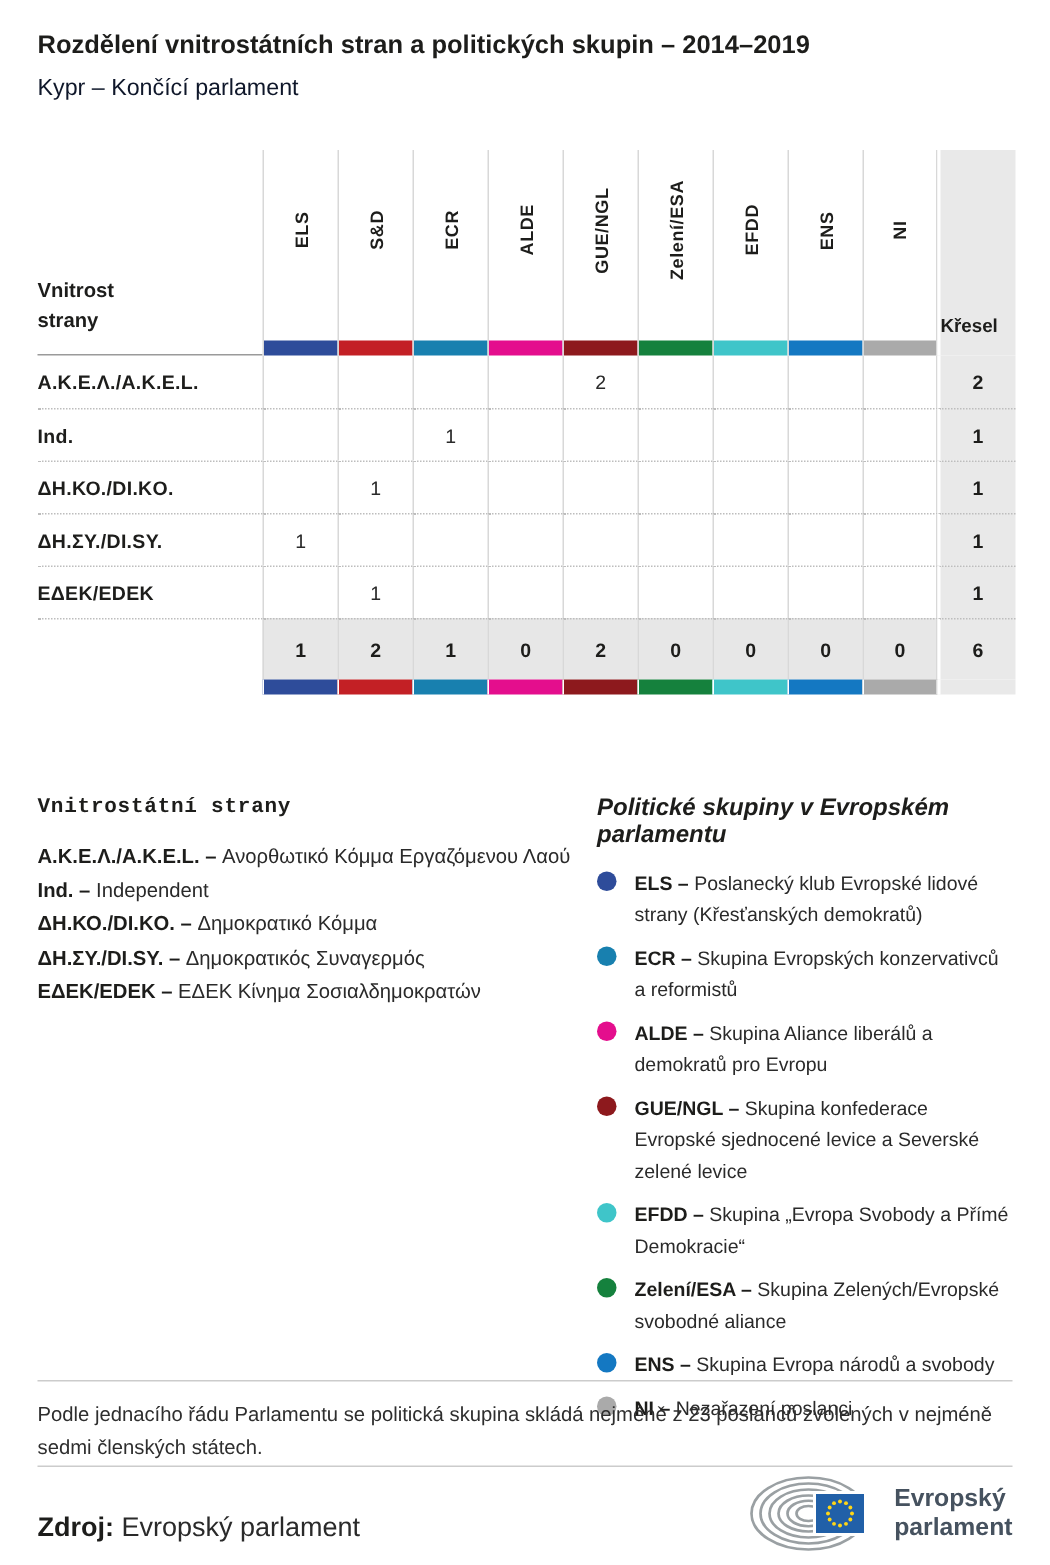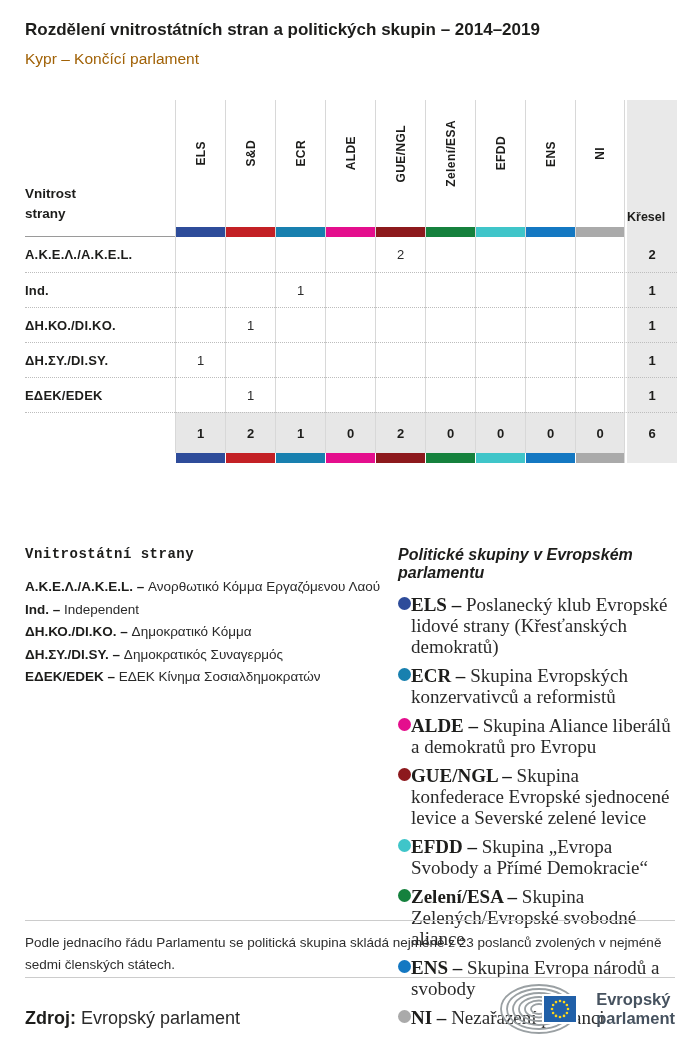--- a/index.html
+++ b/index.html
@@ -2,21 +2,21 @@
 <html><head>
 <meta charset="utf-8">
 <style>
   * { box-sizing: border-box; margin: 0; padding: 0; }
   html,body { background:#fff; }
   body {
     width:700px; height:1043px; position:relative; overflow:hidden;
     font-family:"Liberation Sans", sans-serif; color:#1d1d1b;
   }
   .page-title { position:absolute; left:25px; top:20px; font-size:17px; font-weight:700; color:#1d1d1b; }
-  .page-subtitle { position:absolute; left:25px; top:50px; font-size:15.5px; font-weight:400; color:#a16207; }
+  .page-subtitle { position:absolute; left:25px; top:50px; font-size:15.5px; font-weight:400; color:#0f172a; }
 
   
   #tbl {
     position:absolute; left:25px; top:100px;
     display:grid; grid-template-columns:150px repeat(9,50px) 52px;
   }
   .cell { box-sizing:border-box; }
   .h-label { height:137px; display:flex; flex-direction:column; justify-content:flex-end;
     padding-bottom:12px; font-weight:700; font-size:13.5px; line-height:20px;
     border-bottom:1px solid #9a9a9a; }
@@ -41,29 +41,29 @@
   .c-total { height:41px; display:flex; align-items:center; justify-content:center; font-weight:700;
     font-size:13px; background:#e7e7e7; border-left:1px solid #d8d8d8; }
   .t-seat  { height:41px; display:flex; align-items:center; justify-content:center; font-weight:700;
     font-size:13px; background:#e9e9e9; border-left:2px solid #fff; }
   .b-label { height:10px; }
   .b-bar   { height:10px; border-left:1px solid #fff; }
   .b-kresel{ height:10px; background:#e9e9e9; border-left:2px solid #fff; }
   .last-group { border-right:1px solid #d8d8d8; }
 
   
-  .legends { position:absolute; left:25px; top:530px; width:650px; display:flex;margin-top:16px; }
+  .legends { position:absolute; left:25px; top:530px; width:650px; display:flex; }
   .left-legend { width:373px; }
   .ll-heading { font-family:"Liberation Mono", monospace; font-weight:700; font-size:14px;
     margin-bottom:14px; letter-spacing:.5px; }
   .lg-item { font-size:13.5px; line-height:22.5px; color:#2a2a2a; }
   .lg-abbr { font-weight:700; color:#1d1d1b; }
   .right-legend { width:277px; }
   .rl-heading { font-weight:700; font-size:16px; margin-bottom:12px;font-style:italic; }
-  .rg-item { display:flex; margin-bottom:8px; font-size:19px; line-height:21px; color:#2a2a2a;font-family:Liberation Serif, serif; }
+  .rg-item { display:flex; gap:12px; margin-bottom:8px; font-size:13px; line-height:21px; color:#2a2a2a; }
   .dot { width:13px; height:13px; border-radius:50%; flex:0 0 13px; margin-top:3px; }
   .rg-text b { color:#1d1d1b; }
 
   
   .hr { position:absolute; left:25px; right:25px; border-top:1px solid #ccc; }
   #hr1 { top:920px; } #hr2 { top:977px; }
   .note { position:absolute; left:25px; top:932px; width:650px; font-size:13.5px; line-height:22px; color:#2e2e2e; }
   .source-row { position:absolute; left:25px; right:25px; top:983px; height:52px;
     display:flex; justify-content:space-between; }
   .source { align-self:flex-end; margin-bottom:6px; font-size:18px; color:#2a2a2a; }

